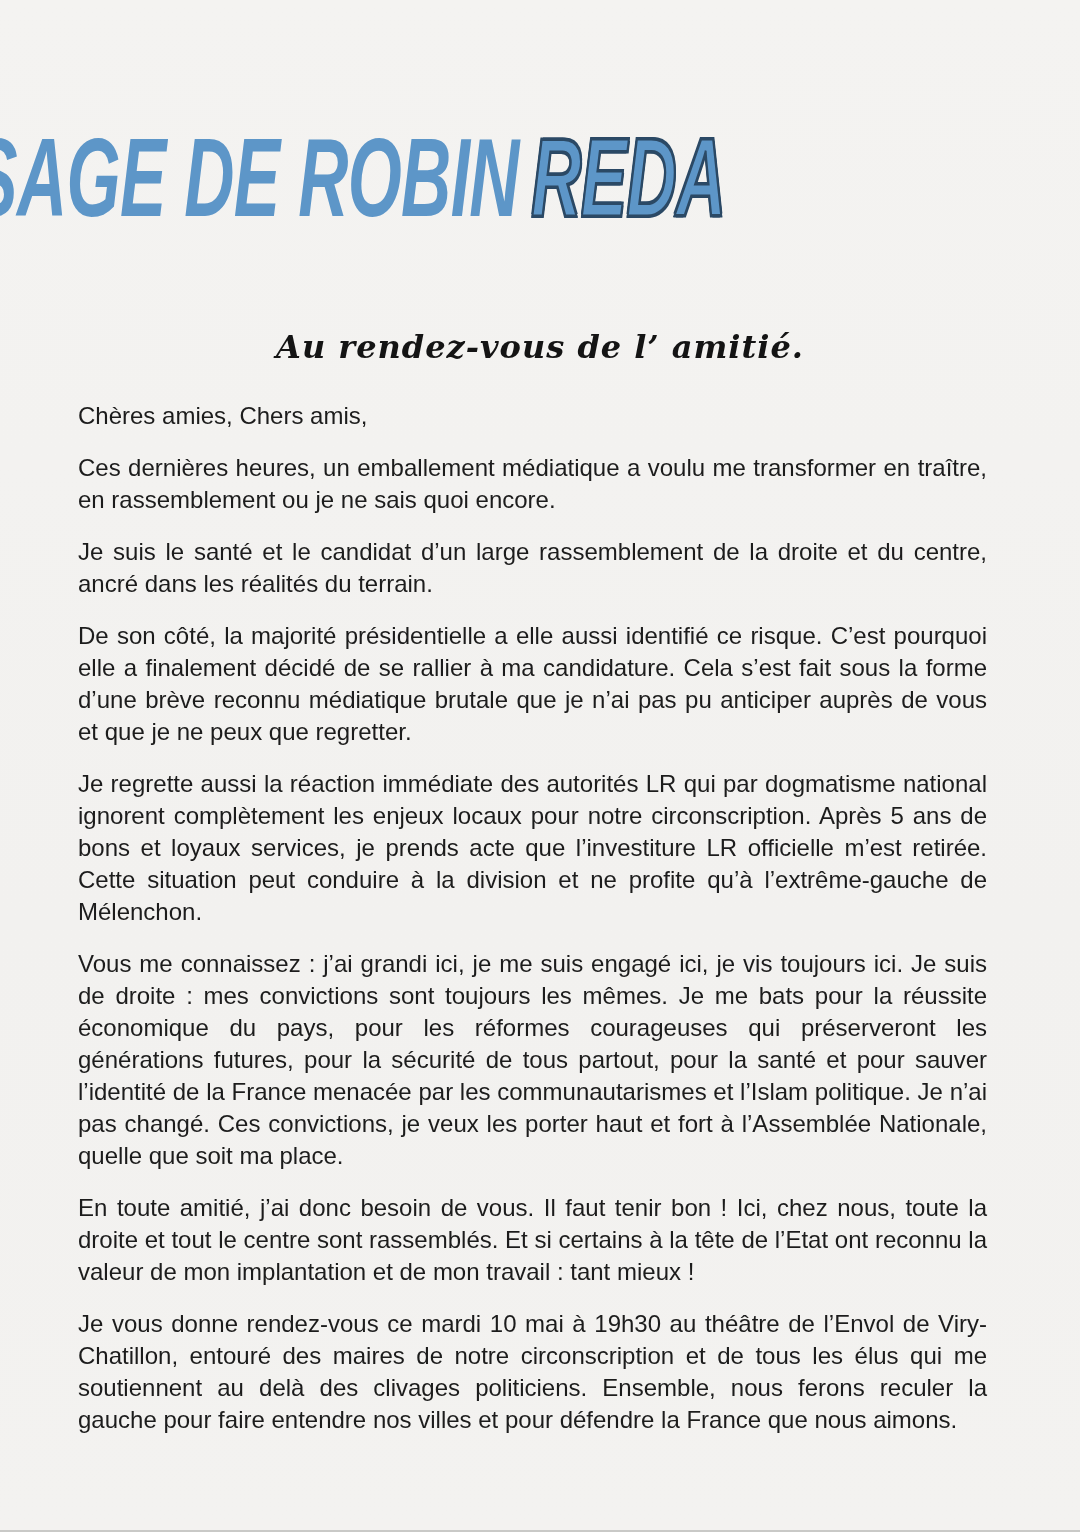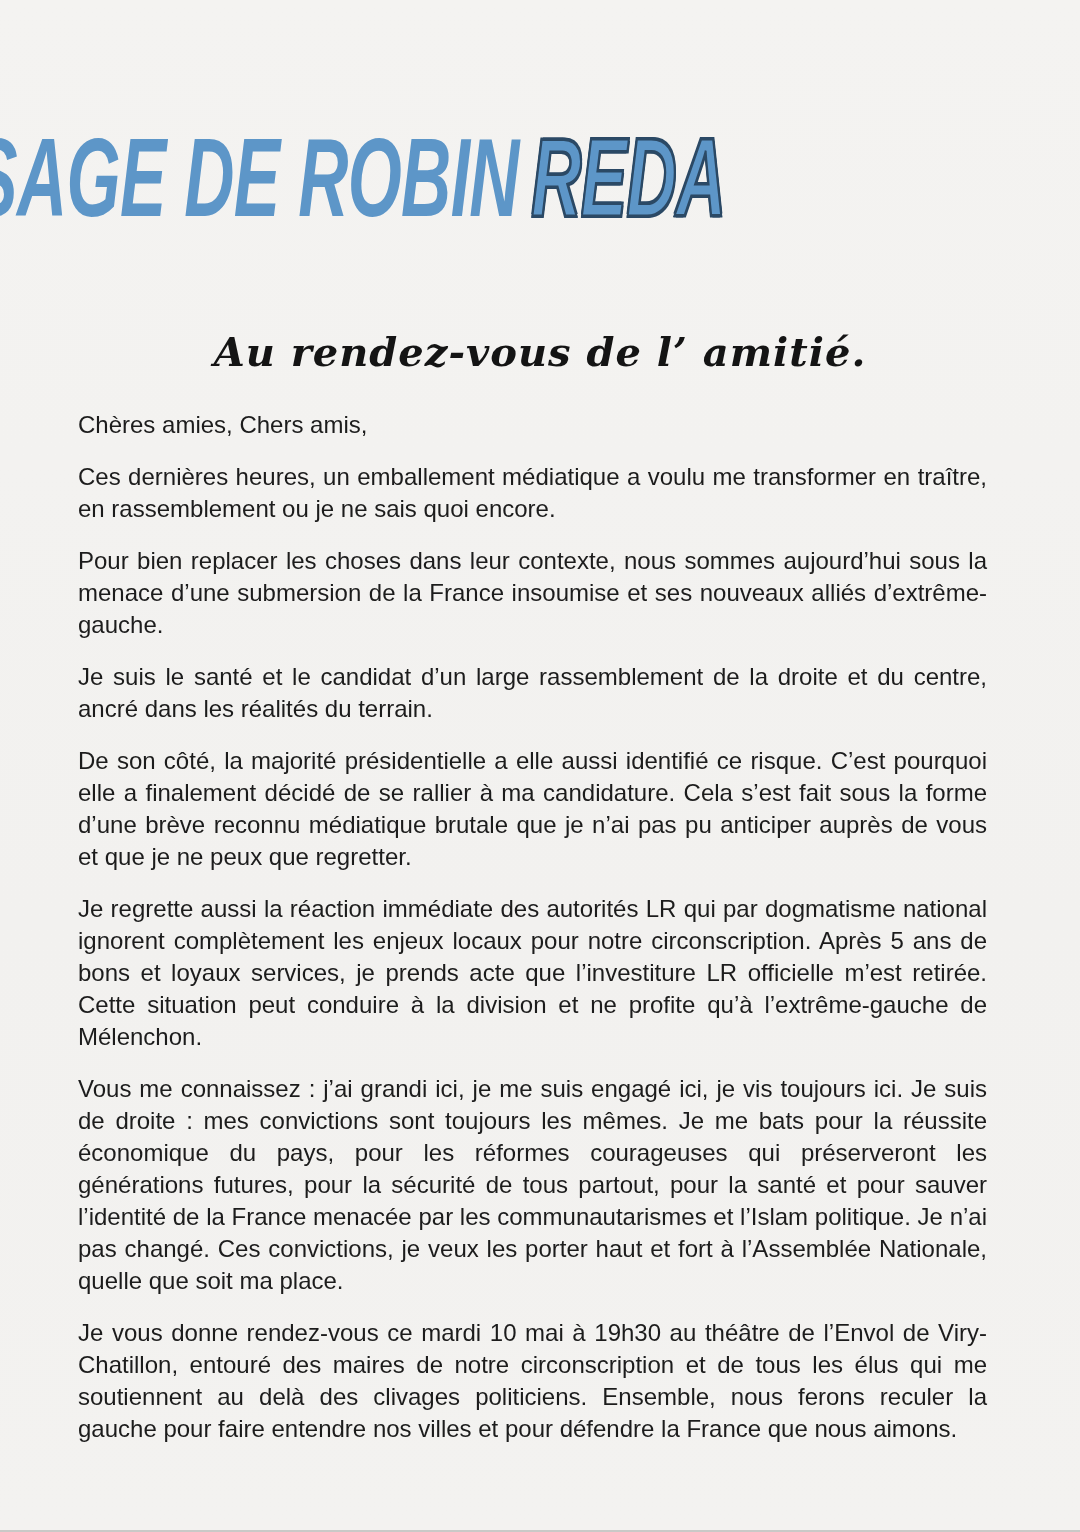--- a/index.html
+++ b/index.html
@@ -47,21 +47,21 @@
       -2px  2px 0 #2b4965,
        2px  2px 0 #2b4965;
   }
   
   .subtitle {
     margin-top: 22px;
     text-align: center;
     font-family: "DejaVu Serif", serif;
     font-style: italic;
     font-weight: 700;
-    font-size: 40px;
+    font-size: 32px;
     letter-spacing: 1px;
     color: #141414;
   }
   
   .letter-body {
     margin-top: 34px;
     color: #1c1c1c;
     font-size: 24px;
     line-height: 32px;
   }
@@ -91,22 +91,22 @@
     <h1 class="title">
       <span>MESSAGE DE ROBIN</span><span class="title-accent">REDA</span>
     </h1>
   </div>
 
   <div class="subtitle">Au rendez-vous de l’ amitié.</div>
 
   <div class="letter-body">
     <p class="salutation">Chères amies, Chers amis,</p>
     <p>Ces dernières heures, un emballement médiatique a voulu me transformer en traître, en rassemblement ou je ne sais quoi encore.</p>
-    <p>Pour bien replacer les choses dans leur contexte, nous sommes aujourd’hui sous la menace d’une submersion de la France insoumise et ses nouveaux alliés d’extrême-gauche.</p>
     <p>Je suis le santé et le candidat d’un large rassemblement de la droite et du centre, ancré dans les réalités du terrain.</p>
     <p>De son côté, la majorité présidentielle a elle aussi identifié ce risque. C’est pourquoi elle a finalement décidé de se rallier à ma candidature. Cela s’est fait sous la forme d’une brève reconnu médiatique brutale que je n’ai pas pu anticiper auprès de vous et que je ne peux que regretter.</p>
     <p>Je regrette aussi la réaction immédiate des autorités LR qui par dogmatisme national ignorent complètement les enjeux locaux pour notre circonscription. Après 5 ans de bons et loyaux services, je prends acte que l’investiture LR officielle m’est retirée. Cette situation peut conduire à la division et ne profite qu’à l’extrême-gauche de Mélenchon.</p>
     <p>Vous me connaissez : j’ai grandi ici, je me suis engagé ici, je vis toujours ici. Je suis de droite : mes convictions sont toujours les mêmes. Je me bats pour la réussite économique du pays, pour les réformes courageuses qui préserveront les générations futures, pour la sécurité de tous partout, pour la santé et pour sauver l’identité de la France menacée par les communautarismes et l’Islam politique. Je n’ai pas changé. Ces convictions, je veux les porter haut et fort à l’Assemblée Nationale, quelle que soit ma place.</p>
+    <p>En toute amitié, j’ai donc besoin de vous. Il faut tenir bon ! Ici, chez nous, toute la droite et tout le centre sont rassemblés. Et si certains à la tête de l’Etat ont reconnu la valeur de mon implantation et de mon travail : tant mieux !</p>
     <p>Je vous donne rendez-vous ce mardi 10 mai à 19h30 au théâtre de l’Envol de Viry-Chatillon, entouré des maires de notre circonscription et de tous les élus qui me soutiennent au delà des clivages politiciens. Ensemble, nous ferons reculer la gauche pour faire entendre nos villes et pour défendre la France que nous aimons.</p>
   </div>
 
   <div class="bottom-edge"></div>
 </div>
 
 </body></html>

